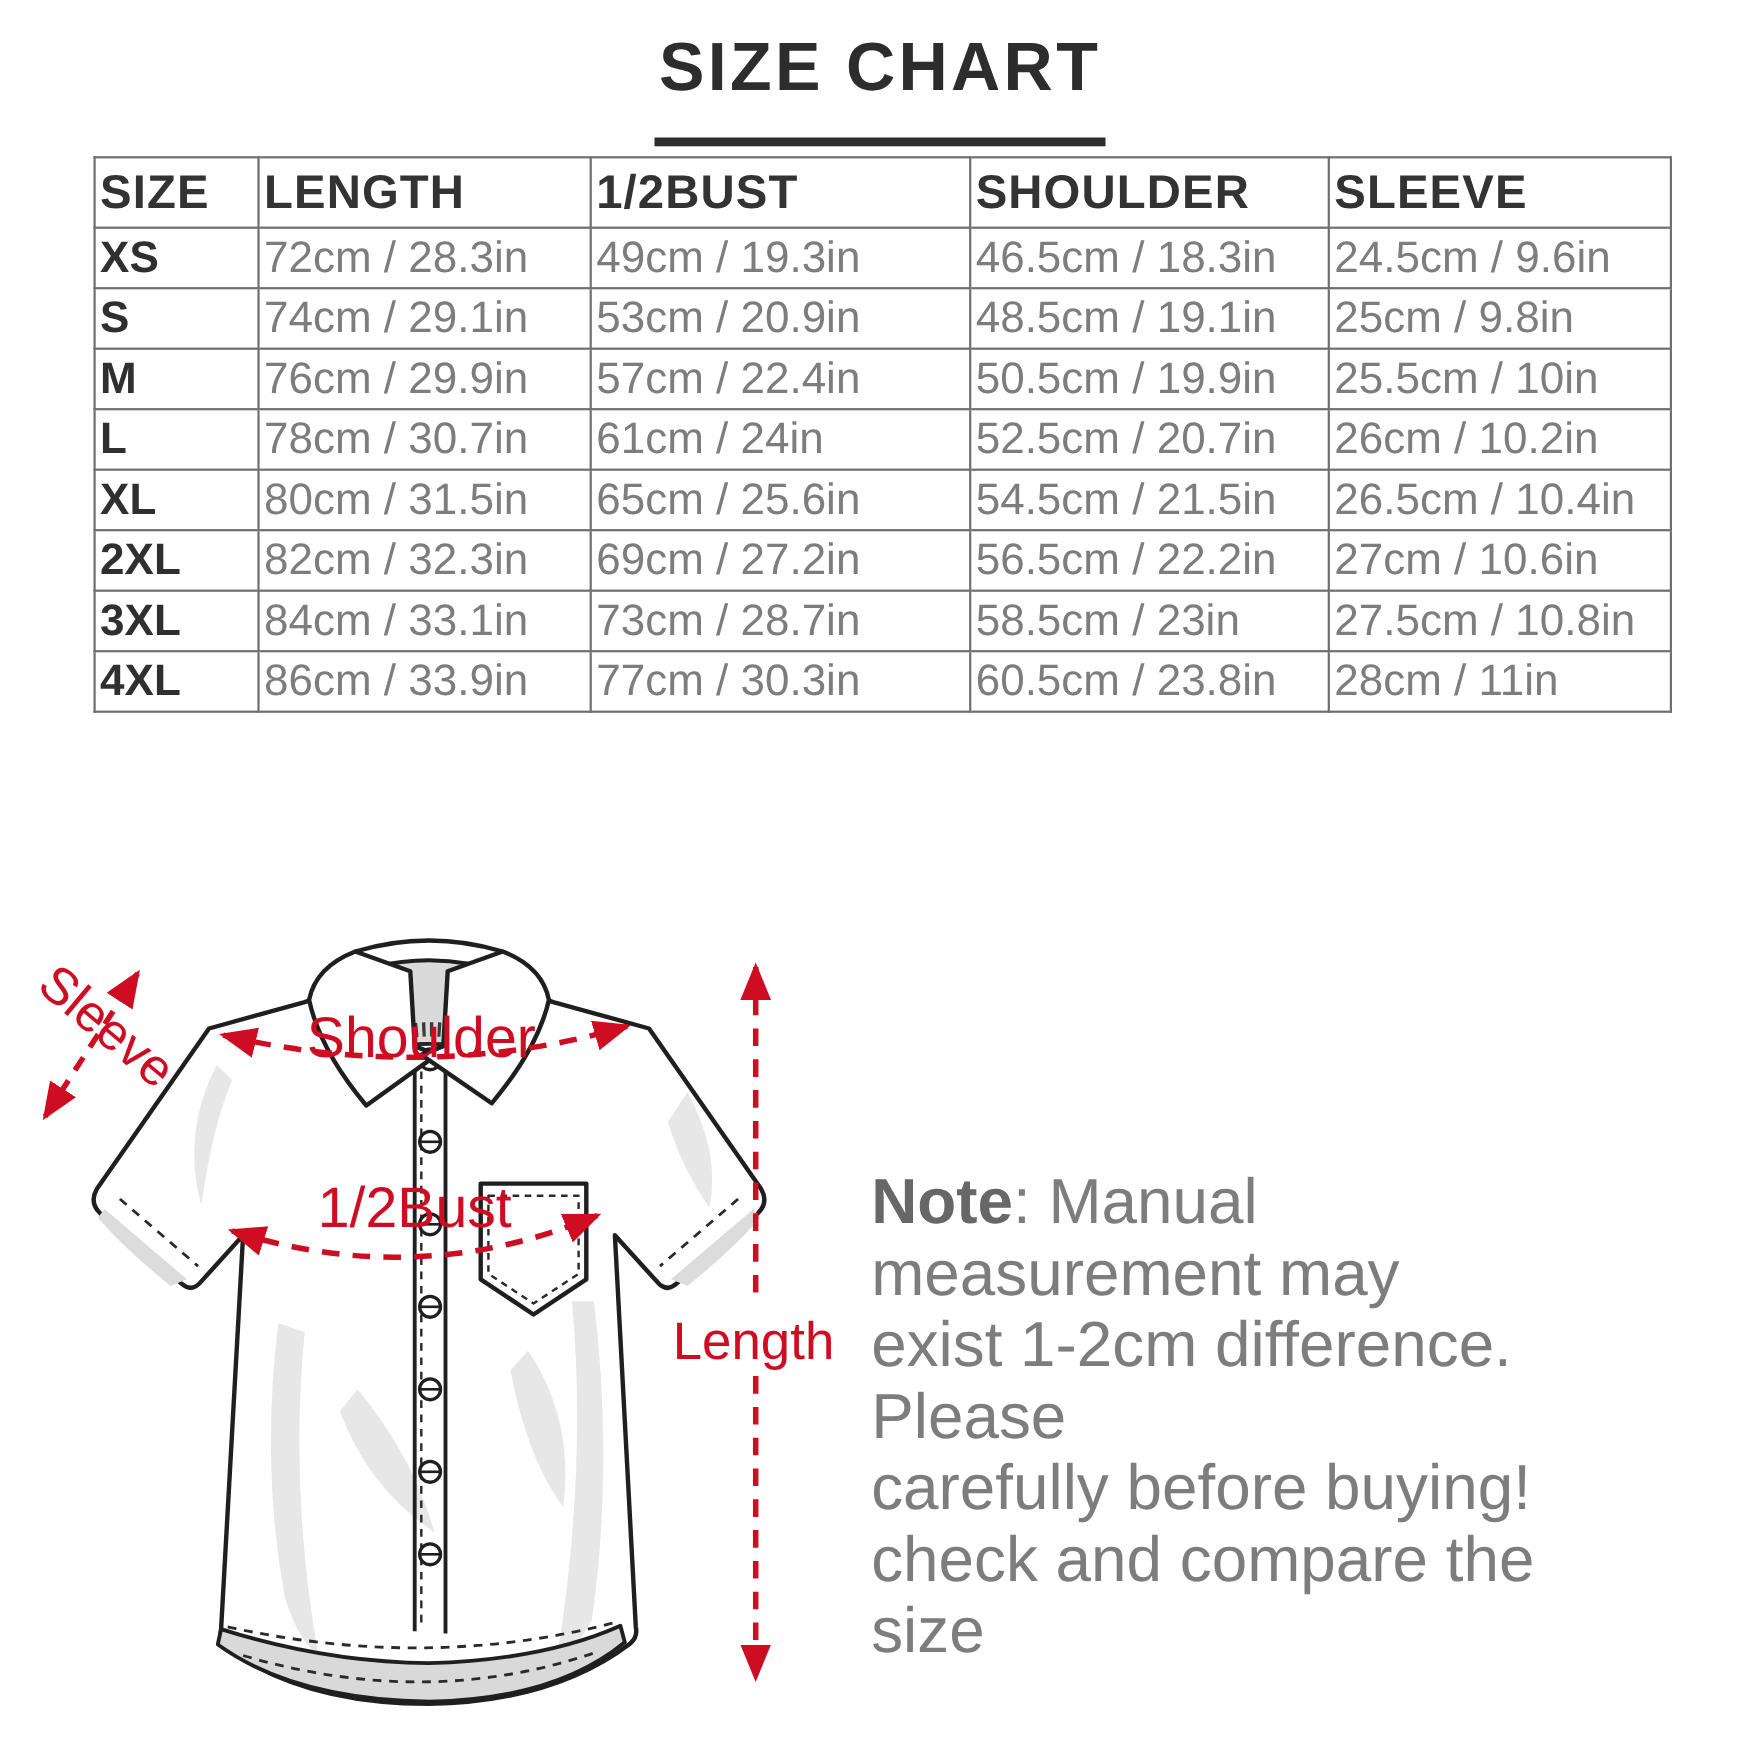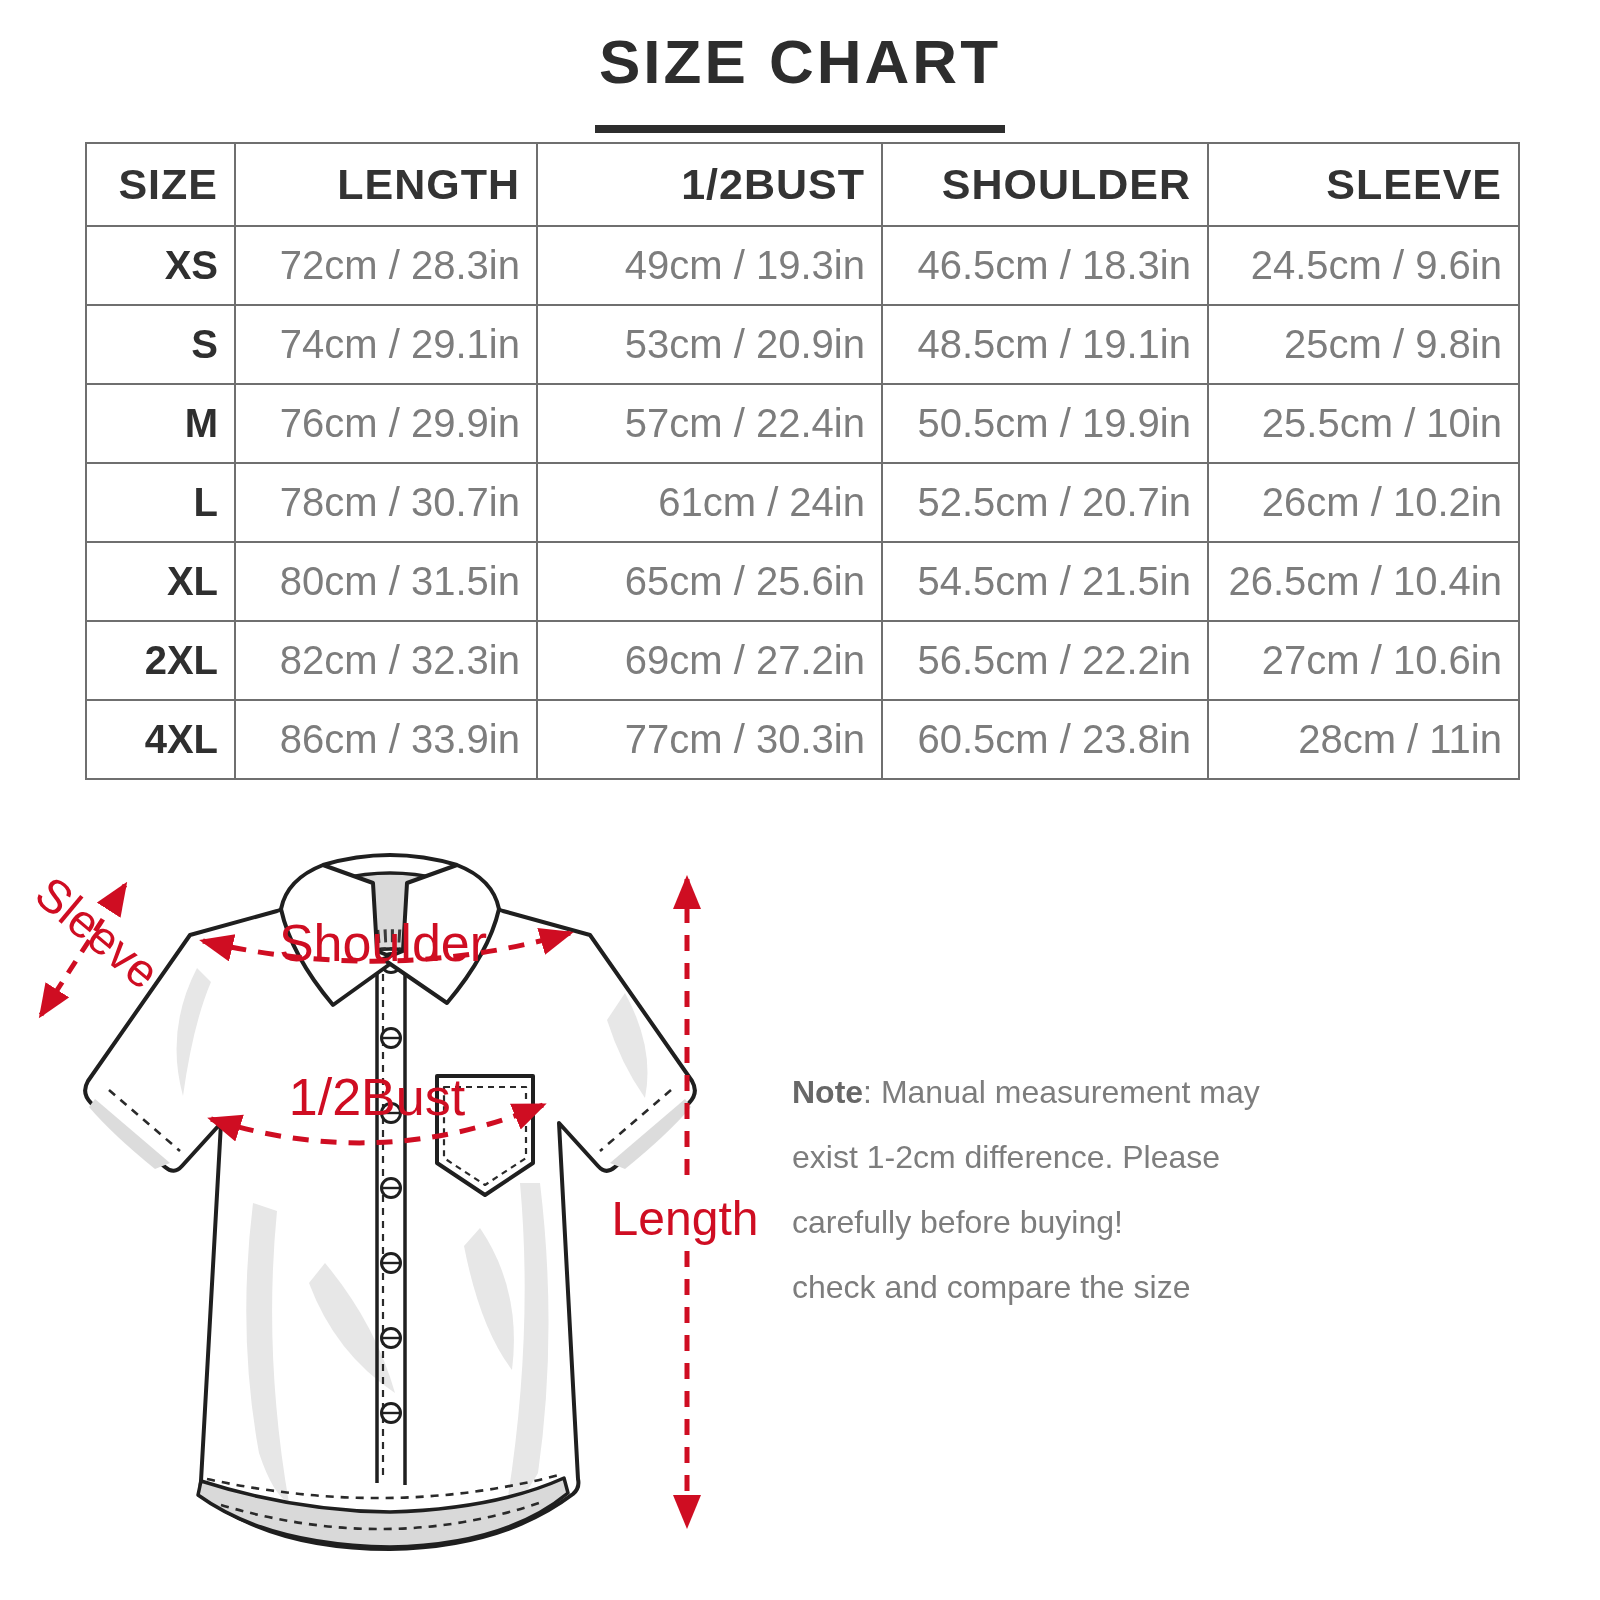--- a/index.html
+++ b/index.html
@@ -17,32 +17,32 @@
   .title-wrap .title{
     display:inline-block;font-size:62px;font-weight:bold;letter-spacing:3px;
     color:var(--title-ink);border-bottom:8px solid var(--title-ink);padding:0 4px 28px 4px;
   }
 
   table.size-table{
     position:absolute;left:85px;top:142px;width:1433px;
     border-collapse:collapse;table-layout:fixed;background:#fff;
   }
   .size-table th,.size-table td{
-    border:2px solid var(--border-gray);text-align:right;vertical-align:middle;
-    padding:16px;overflow:hidden;white-space:nowrap;
+    border:2px solid var(--border-gray);text-align:left;vertical-align:middle;
+    padding:4px;overflow:hidden;white-space:nowrap;
   }
   .size-table th{height:64px;font-size:43px;font-weight:bold;color:#333;letter-spacing:1px;}
   .size-table td{height:54px;font-size:40px;color:var(--text-gray);}
   .size-table td.c-size{font-weight:bold;color:#2f2f2f;}
 
   .shirt-svg{position:absolute;left:25px;top:833px;overflow:visible;}
 
   .note{
     position:absolute;left:792px;top:1060px;width:706px;
-    font-size:32px;line-height:65px;color:var(--text-gray);
+    font-size:58px;line-height:65px;color:var(--text-gray);
   }
   .note .nb{font-weight:bold;color:#676767;}
 </style>
 </head>
 <body>
 
 <div class="title-wrap">
   <span class="title">SIZE CHART</span>
 </div>
 
@@ -100,20 +100,27 @@
         <td>26.5cm / 10.4in</td>
       </tr>
       <tr>
         <td class="c-size">2XL</td>
         <td>82cm / 32.3in</td>
         <td>69cm / 27.2in</td>
         <td>56.5cm / 22.2in</td>
         <td>27cm / 10.6in</td>
       </tr>
       <tr>
+        <td class="c-size">3XL</td>
+        <td>84cm / 33.1in</td>
+        <td>73cm / 28.7in</td>
+        <td>58.5cm / 23in</td>
+        <td>27.5cm / 10.8in</td>
+      </tr>
+      <tr>
         <td class="c-size">4XL</td>
         <td>86cm / 33.9in</td>
         <td>77cm / 30.3in</td>
         <td>60.5cm / 23.8in</td>
         <td>28cm / 11in</td>
       </tr>
     </tbody>
 </table>
 
 <svg class="shirt-svg" width="730" height="745" viewBox="0 0 730 745" xmlns="http://www.w3.org/2000/svg">

